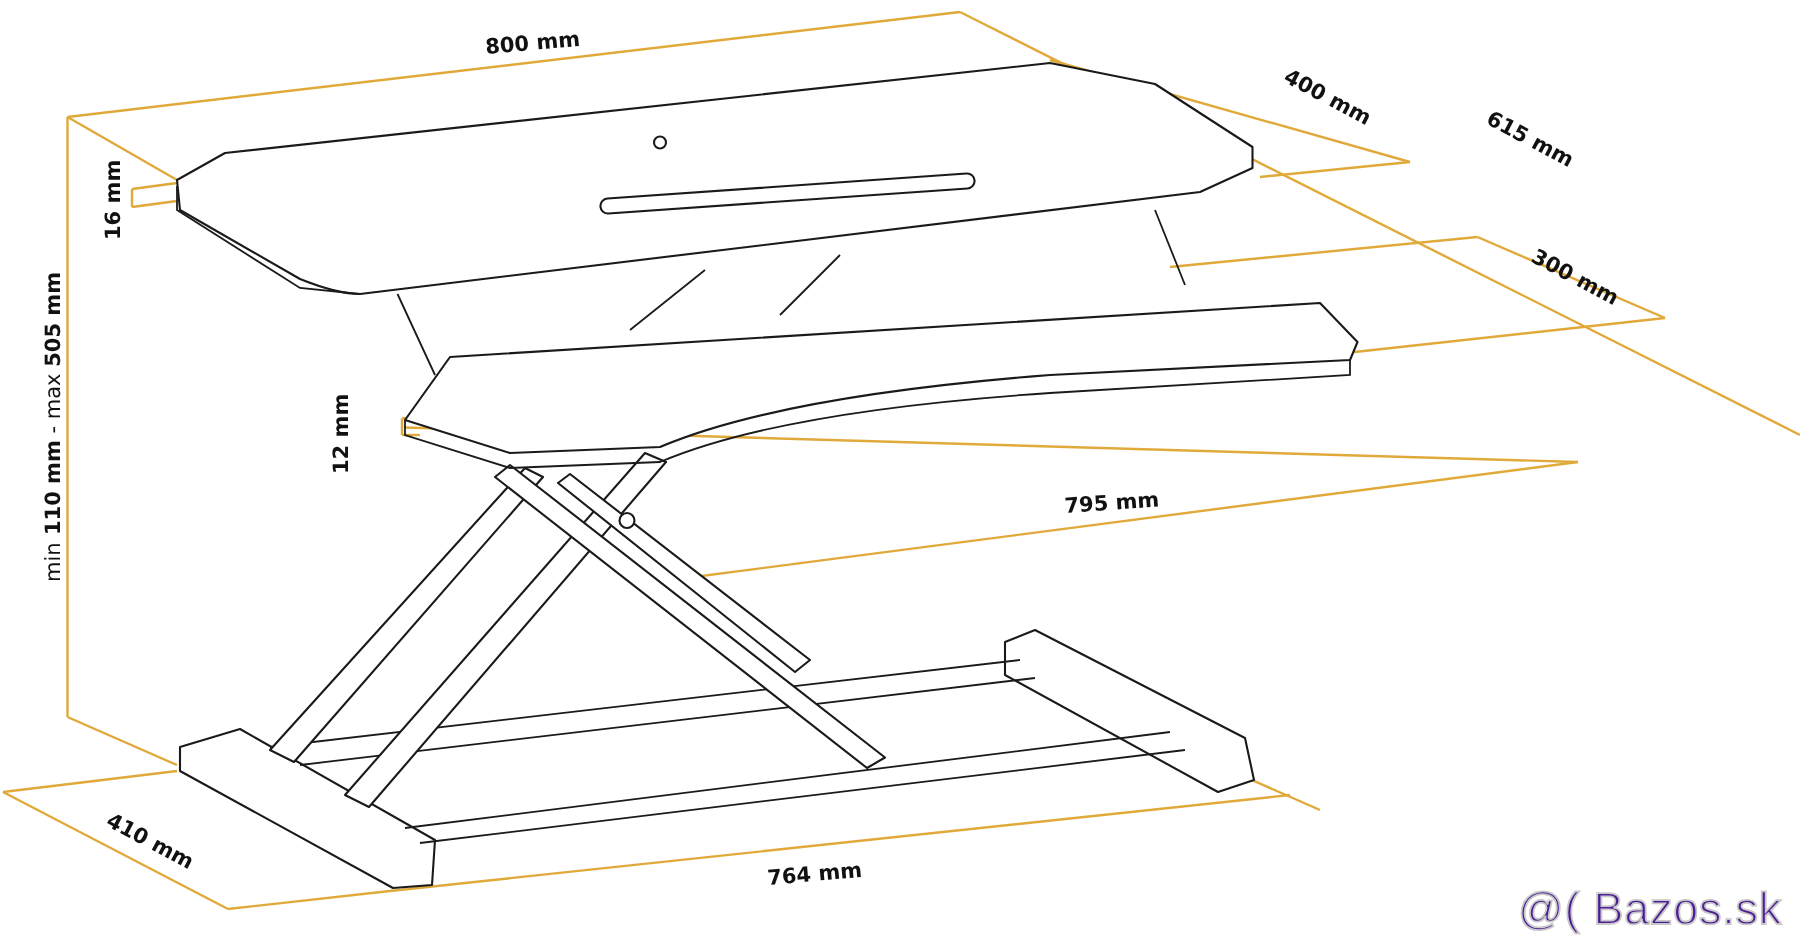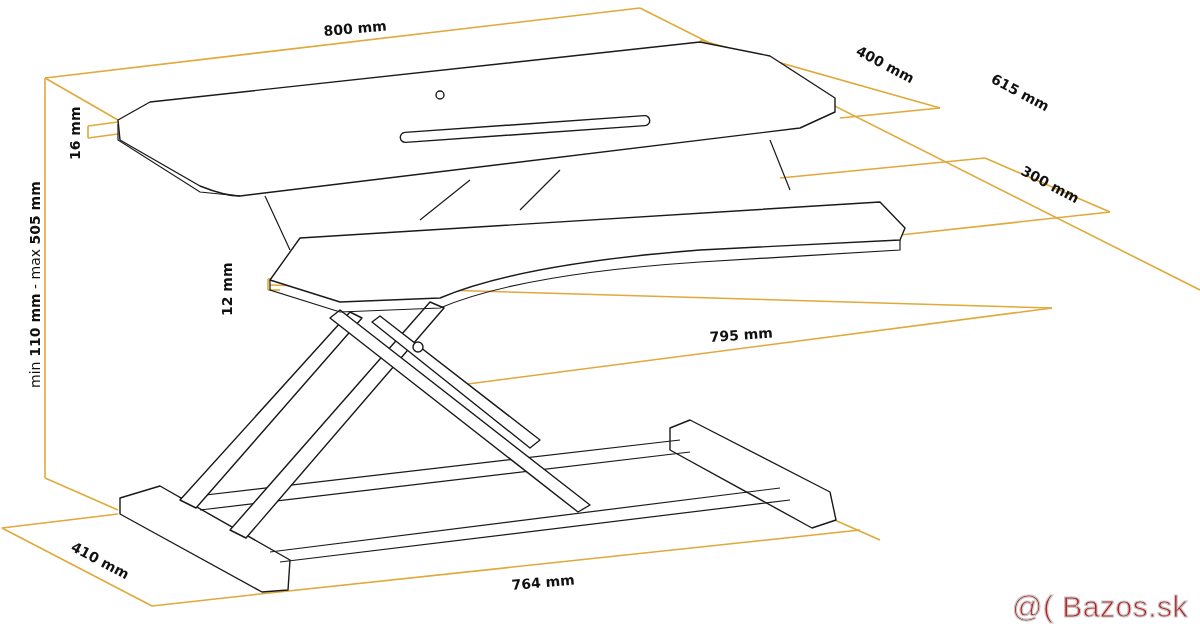--- a/index.html
+++ b/index.html
@@ -3,21 +3,21 @@
 <meta charset="utf-8">
 <style>
   html, body { margin:0; padding:0; background:#ffffff; }
   body { width:1200px; height:632px; position:relative; overflow:hidden; font-family:"DejaVu Sans", sans-serif; }
   svg.drawing { position:absolute; left:0; top:0; }
   .dim { stroke:#e0a93a; stroke-width:1.6; fill:none; }
   .ink { stroke:#1a1a1a; stroke-width:1.4; fill:#ffffff; stroke-linejoin:round; }
   .ink2 { stroke:#1a1a1a; stroke-width:1.2; fill:none; }
   .label { font-family:"DejaVu Sans", sans-serif; font-weight:bold; font-size:14px; fill:#111; }
   .light { font-weight:normal; }
-  .watermark { position:absolute; right:12px; bottom:8px; font-family:"Liberation Sans", sans-serif; font-size:30px; color:#b91c1c;
+  .watermark { position:absolute; right:12px; bottom:8px; font-family:"Liberation Sans", sans-serif; font-size:30px; color:#4c1d95;
     -webkit-text-stroke:1.2px #c8c8c8; letter-spacing:0.5px; }
 </style>
 </head>
 <body>
 
 <svg class="drawing" width="1200" height="632" viewBox="0 0 1200 632">
 
   <g>
     <line class="dim" x1="45" y1="78" x2="640" y2="8"></line>
     <line class="dim" x1="640" y1="8" x2="1200" y2="290"></line>

